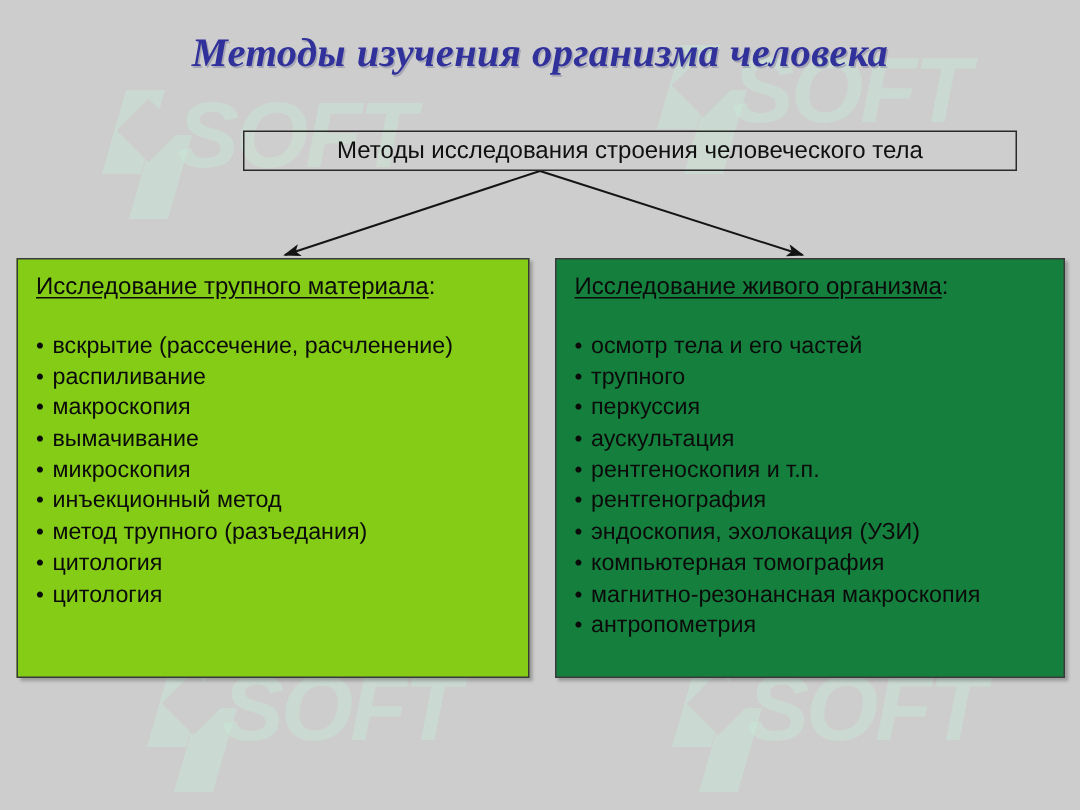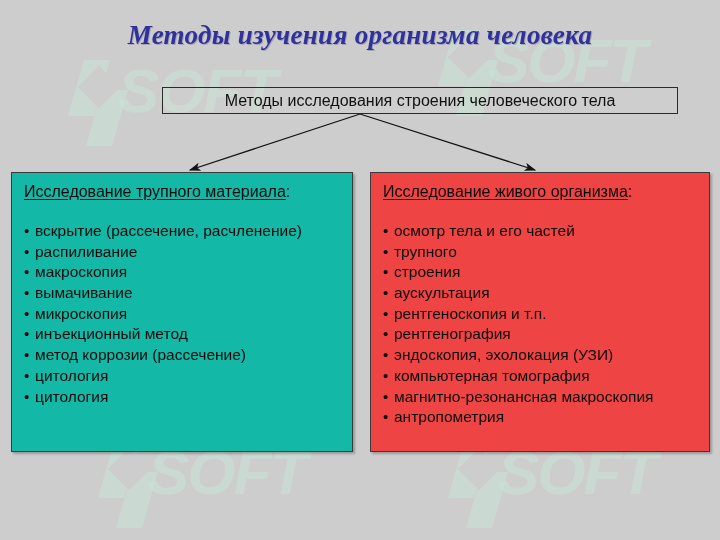--- a/index.html
+++ b/index.html
@@ -121,29 +121,29 @@
     border: 1px solid #3a3a3a;
     z-index: 3;
     padding: 10px 8px 6px 8px;
     overflow: hidden;
   }
   #panel-left {
     left: 11px;
     top: 172px;
     width: 342px;
     height: 280px;
-    background: #14b8a6;
+    background: #84cc16;
     box-shadow: 2px 2px 2px rgba(60,60,60,0.35);
   }
   #panel-right {
     left: 370px;
     top: 172px;
     width: 340px;
     height: 280px;
-    background: #ef4444;
+    background: #15803d;
     box-shadow: 2px 2px 2px rgba(60,60,60,0.35);
   }
   .panel-heading {
     font-size: 16px;
     color: #0b0b0b;
     margin: 0 0 20px 4px;
     white-space: nowrap;
   }
   .panel-heading .u {
     text-decoration: underline;
@@ -247,32 +247,32 @@
 
   <div class="panel" id="panel-left">
     <div class="panel-heading"><span class="u">Исследование трупного материала</span><span>:</span></div>
     <ul class="panel-list">
       <li>вскрытие (рассечение, расчленение)</li>
       <li>распиливание</li>
       <li>макроскопия</li>
       <li>вымачивание</li>
       <li>микроскопия</li>
       <li>инъекционный метод</li>
-      <li>метод коррозии (рассечение)</li>
+      <li>метод трупного (разъедания)</li>
       <li>цитология</li>
       <li>цитология</li>
     </ul>
   </div>
 
   <div class="panel" id="panel-right">
     <div class="panel-heading"><span class="u">Исследование живого организма</span><span>:</span></div>
     <ul class="panel-list">
       <li>осмотр тела и его частей</li>
       <li>трупного</li>
-      <li>строения</li>
+      <li>перкуссия</li>
       <li>аускультация</li>
       <li>рентгеноскопия и т.п.</li>
       <li>рентгенография</li>
       <li>эндоскопия, эхолокация (УЗИ)</li>
       <li>компьютерная томография</li>
       <li>магнитно-резонансная макроскопия</li>
       <li>антропометрия</li>
     </ul>
   </div>
 

